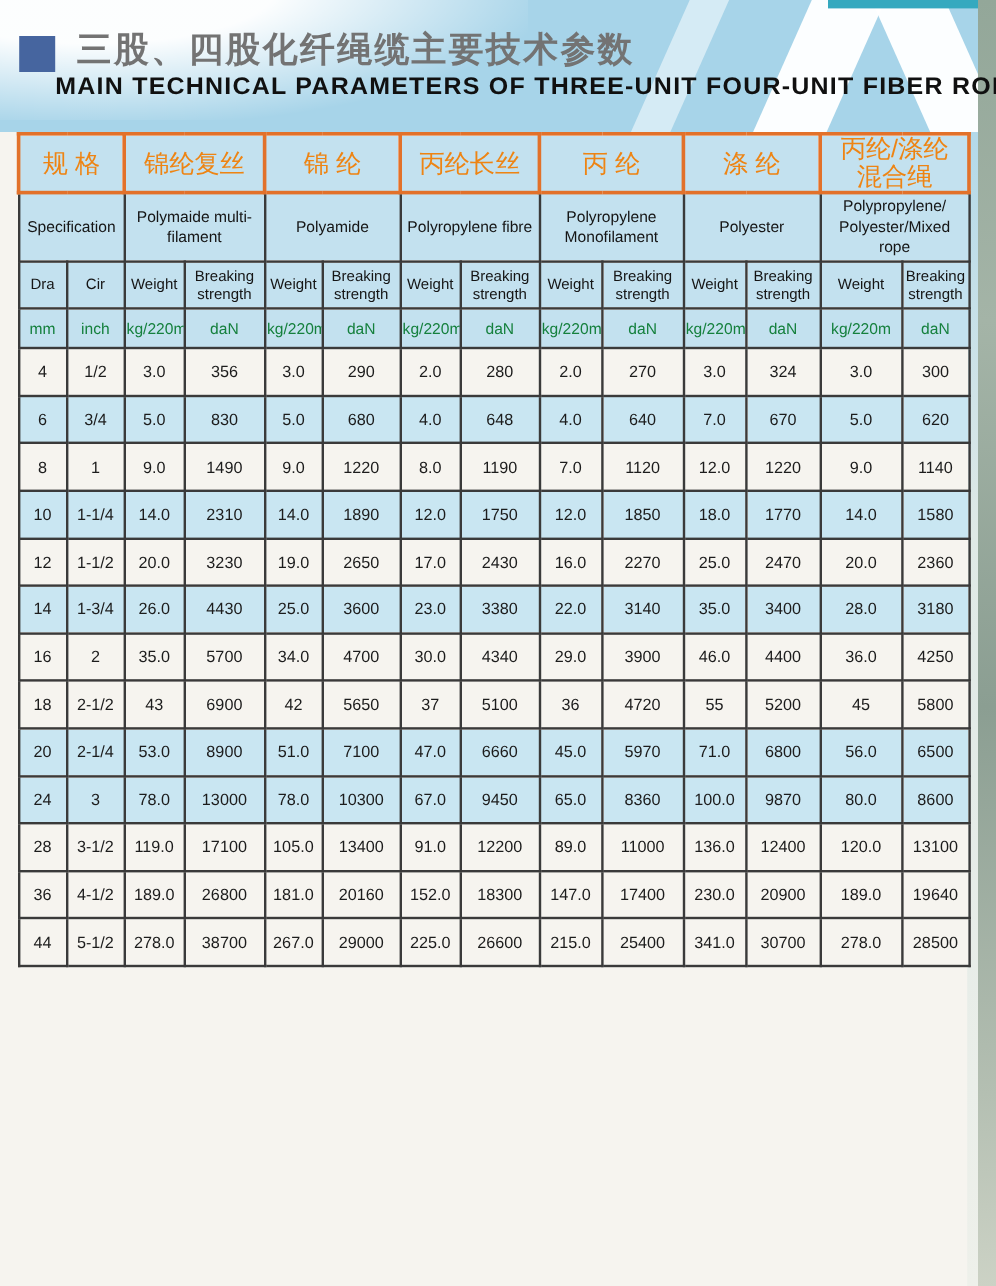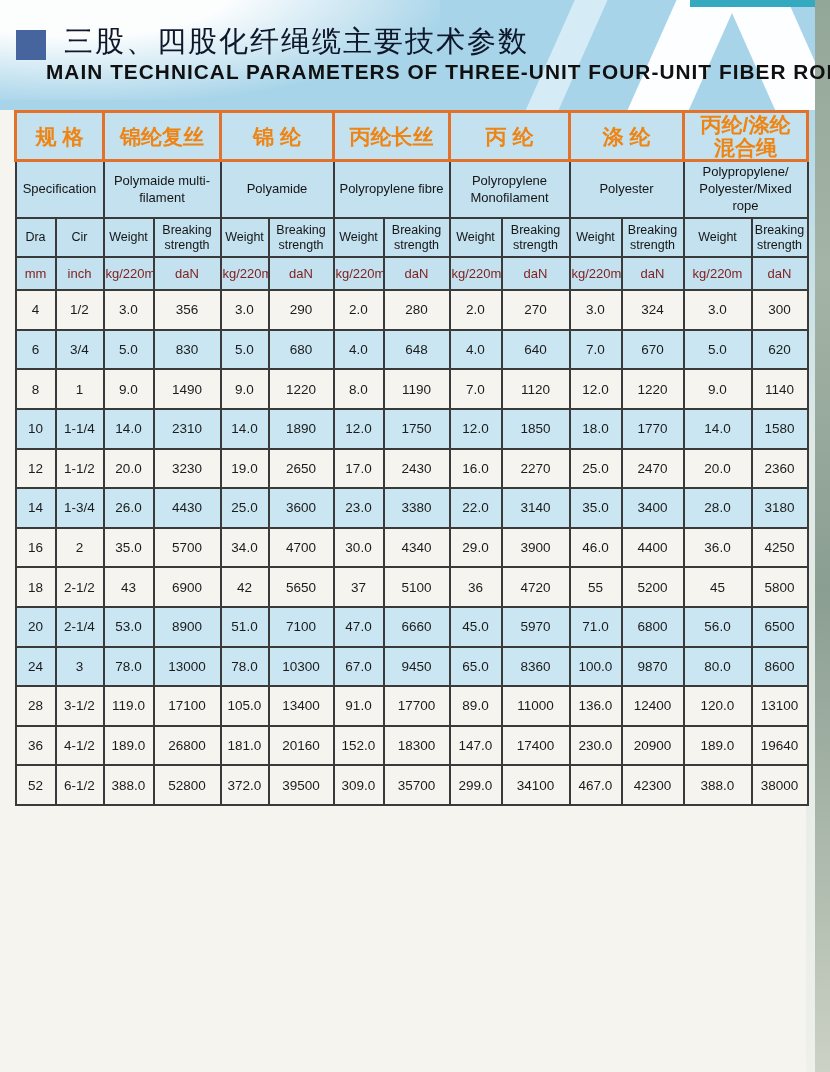--- a/index.html
+++ b/index.html
@@ -20,38 +20,38 @@
   .corner-teal { position:absolute; left:690px; top:0; width:140px; height:7px; background:#35a9bf; }
 
   
   .right-gap { position:absolute; left:806px; top:110px; width:9px; height:962px;
     background:linear-gradient(180deg,#b3d9e9 0%, #dfe9e6 35%, #eef0ea 100%); }
   .edge-band { position:absolute; left:815px; top:0; width:15px; height:1072px;
     background:linear-gradient(180deg,#93a799 0%, #a4b4a7 25%, #8b9e92 55%, #b4bfb2 85%, #ccd2c5 100%); }
 
   
   .bullet { position:absolute; left:16px; top:30px; width:30px; height:30px; background:#46659f; }
-  .title-zh { position:absolute; left:64px; top:22px; font-size:29px; font-weight:normal;
-    color:#0f172a; letter-spacing:2px; white-space:nowrap; }
+  .title-zh { position:absolute; left:64px; top:22px; font-size:29px; font-weight:bold;
+    color:#737373; letter-spacing:2px; white-space:nowrap; }
   .title-en { position:absolute; left:46px; top:61px; font-size:20px; font-weight:bold;
     color:#101010; letter-spacing:1px; white-space:nowrap; transform:scaleX(1.04); transform-origin:left center; }
 
   
   table { position:absolute; left:14px; top:110px; width:792px;
     border-collapse:collapse; table-layout:fixed; }
   th, td { border:2px solid #3a3a3a; text-align:center; vertical-align:middle;
     padding:0 1px; overflow:hidden; }
   thead th { background:#c3e1ef; font-weight:normal; }
 
-  tr.h1 th { border:3px solid #e2712a; color:#ee8413; font-weight:bold;
+  tr.h1 th { border:3px solid #e2712a; color:#ee8413; font-weight:normal;
     font-size:21px; height:43px; line-height:1.1; white-space:pre-line; background:#c3e1ef; }
   tr.h2 th { font-size:13px; color:#151515; height:55px; line-height:1.3; }
   tr.h3 th { font-size:17px; font-weight:bold; color:#1a564b; height:46px; line-height:1.15; }
   tr.h4 th { font-size:12.5px; color:#151515; height:37px; line-height:1.2; }
-  tr.h5 th { font-size:13px; color:#7f1d1d; height:31px;margin-left:24px; }
+  tr.h5 th { font-size:13px; color:#15803d; height:31px;margin-left:24px; }
 
   tbody td { font-size:13.5px; color:#1c1c1c; height:37.6px; background:#f6f4ef; }
   tbody tr.alt td { background:#c9e6f2; }
 </style>
 </head>
 <body>
 
 <div class="banner">
   <div class="glow"></div>
   <div class="stripe s1"></div>
@@ -299,21 +299,21 @@
         <td>8600</td>
       </tr>
       <tr>
         <td>28</td>
         <td>3-1/2</td>
         <td>119.0</td>
         <td>17100</td>
         <td>105.0</td>
         <td>13400</td>
         <td>91.0</td>
-        <td>17700</td>
+        <td>12200</td>
         <td>89.0</td>
         <td>11000</td>
         <td>136.0</td>
         <td>12400</td>
         <td>120.0</td>
         <td>13100</td>
       </tr>
       <tr>
         <td>36</td>
         <td>4-1/2</td>
@@ -324,29 +324,29 @@
         <td>152.0</td>
         <td>18300</td>
         <td>147.0</td>
         <td>17400</td>
         <td>230.0</td>
         <td>20900</td>
         <td>189.0</td>
         <td>19640</td>
       </tr>
       <tr>
-        <td>52</td>
-        <td>6-1/2</td>
-        <td>388.0</td>
-        <td>52800</td>
-        <td>372.0</td>
-        <td>39500</td>
-        <td>309.0</td>
-        <td>35700</td>
-        <td>299.0</td>
-        <td>34100</td>
-        <td>467.0</td>
-        <td>42300</td>
-        <td>388.0</td>
-        <td>38000</td>
+        <td>44</td>
+        <td>5-1/2</td>
+        <td>278.0</td>
+        <td>38700</td>
+        <td>267.0</td>
+        <td>29000</td>
+        <td>225.0</td>
+        <td>26600</td>
+        <td>215.0</td>
+        <td>25400</td>
+        <td>341.0</td>
+        <td>30700</td>
+        <td>278.0</td>
+        <td>28500</td>
       </tr>
     </tbody>
 </table>
 
 </body></html>

